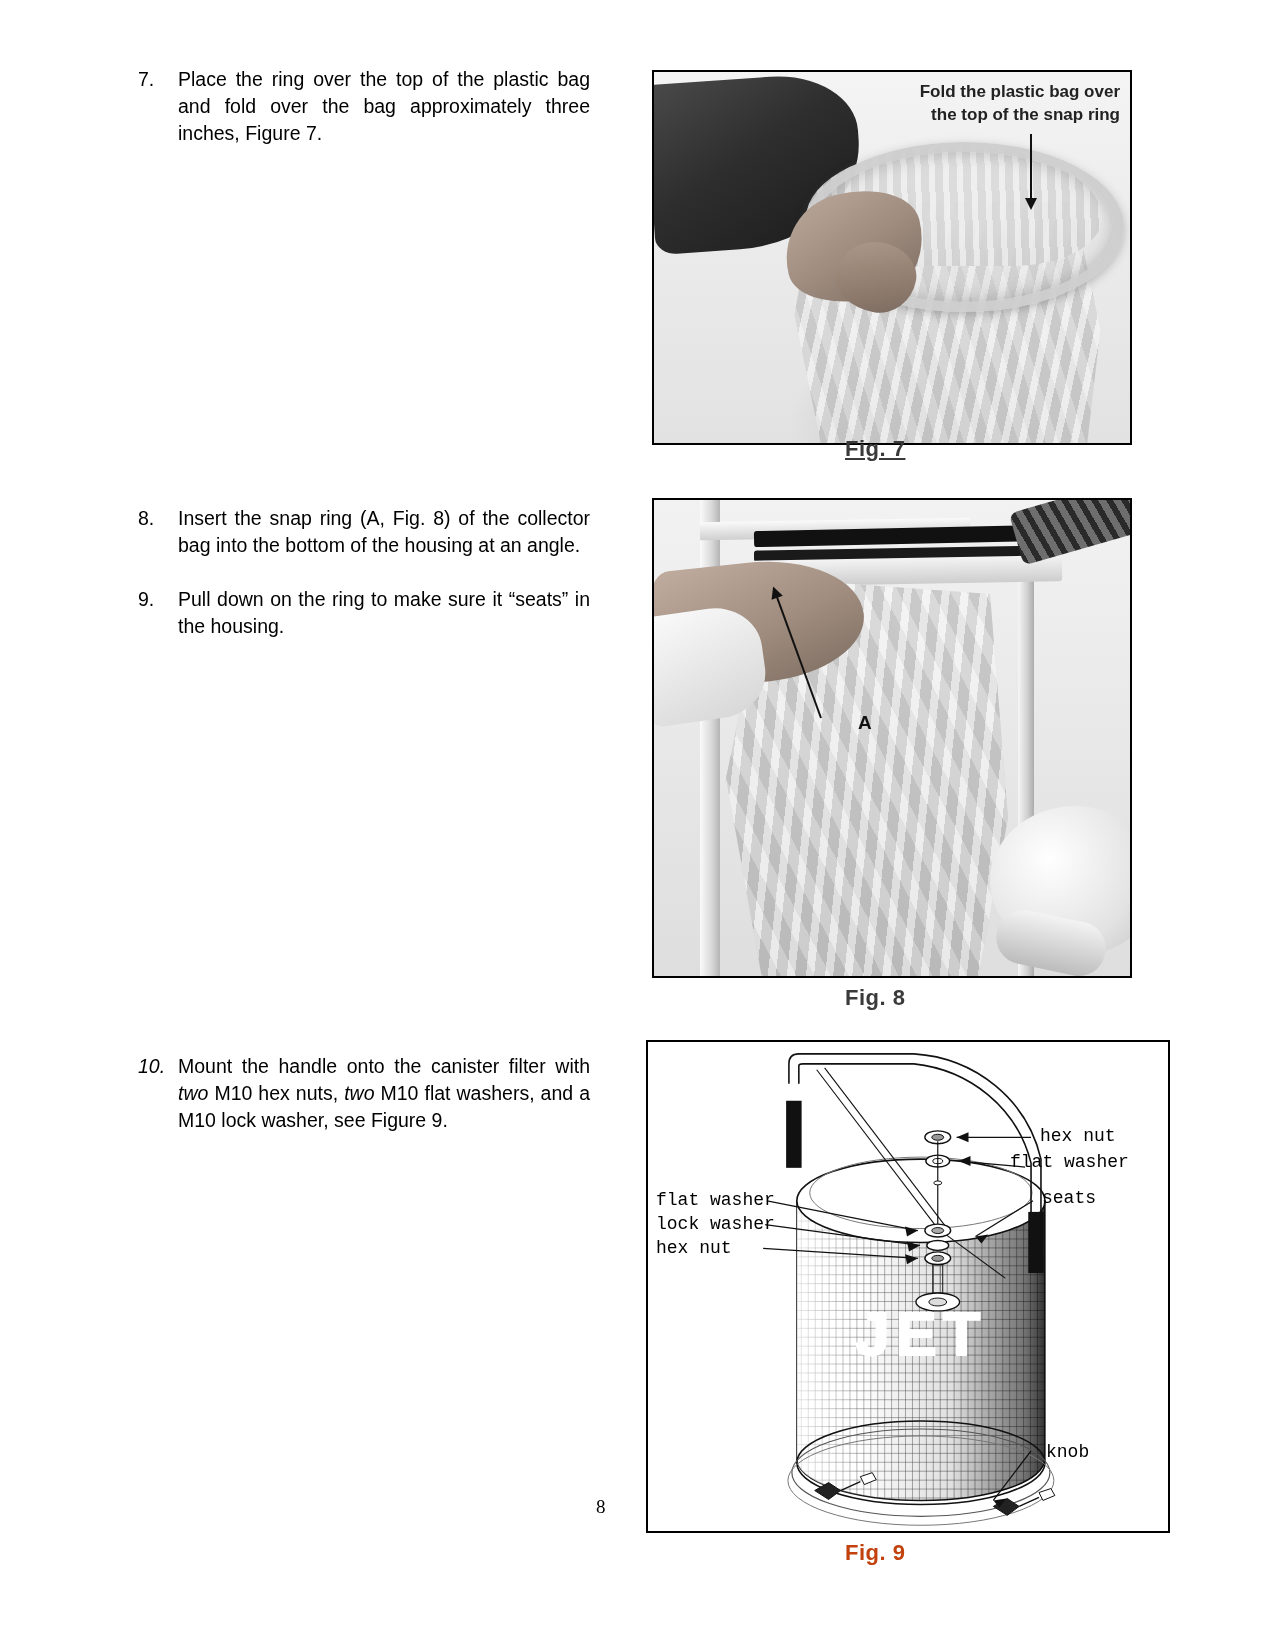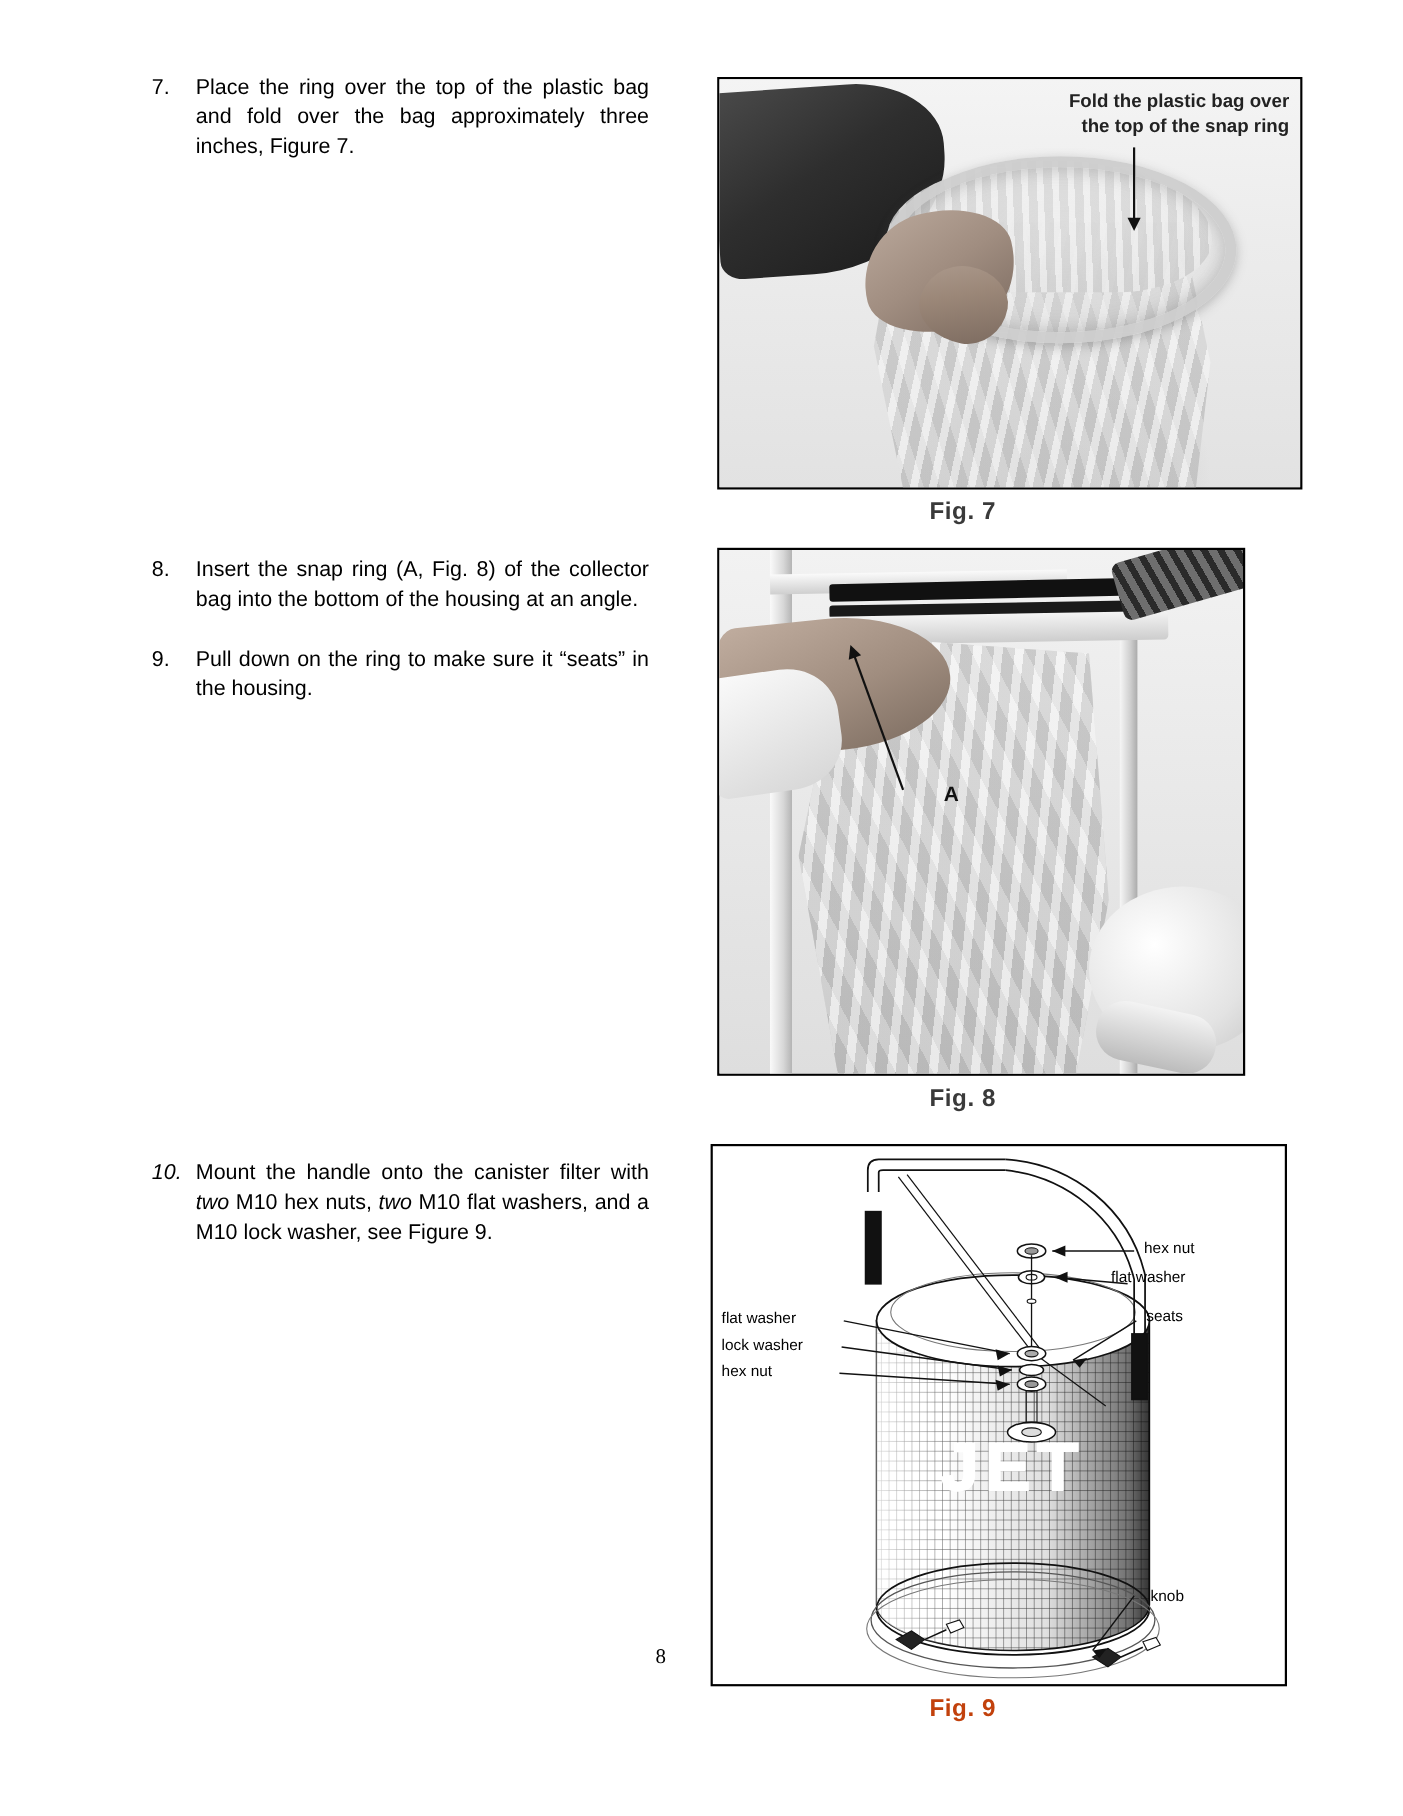--- a/index.html
+++ b/index.html
@@ -70,33 +70,33 @@
   .step-10 i { font-style: italic; }
 
   
   .figbox {
     position: absolute;
     border: 2px solid #000;
     background: #fff;
     box-sizing: border-box;
     overflow: hidden;
   }
-  #fig7-box { left: 652px; top: 70px;   width: 532px; height: 375px; }
+  #fig7-box { left: 652px; top: 70px;   width: 480px; height: 375px; }
   #fig8-box { left: 652px; top: 498px;  width: 480px; height: 480px; }
   #fig9-box { left: 646px; top: 1040px; width: 524px; height: 493px; }
 
   .figcaption {
     position: absolute;
     font-size: 22px;
     font-weight: bold;
     color: #3a3a3a;
     font-family: "Liberation Sans", sans-serif;
     letter-spacing: 0.5px;
   }
-  #fig7-cap { left: 845px; top: 452px; }
+  #fig7-cap { left: 845px; top: 436px; text-decoration: underline; }
   #fig8-cap { left: 845px; top: 985px; }
   #fig9-cap { left: 845px; top: 1540px; color: #c2410c; }
 
   .page-number {
     position: absolute;
     left: 596px;
     top: 1496px;
     font-size: 19px;
     font-family: "Liberation Serif", serif;
   }
@@ -312,22 +312,22 @@
     position: absolute;
     right: 96px; top: 36px;
     width: 16px; height: 444px;
     background: linear-gradient(90deg, #f6f6f6, #cfcfcf 60%, #ababab);
   }
 
   
   #fig9-art { position: absolute; inset: 0; }
   .fig9-label {
     position: absolute;
-    font-size: 14px;
-    font-family: Liberation Sans, sans-serif;
+    font-size: 18px;
+    font-family: Liberation Mono, monospace;
     color: #000;
     white-space: nowrap;
   }
   .fig9-label.right { text-align: left; }
   .fig9-label.left  { text-align: right; }
 </style>
 </head>
 <body>
 
 <div class="steps-col">

